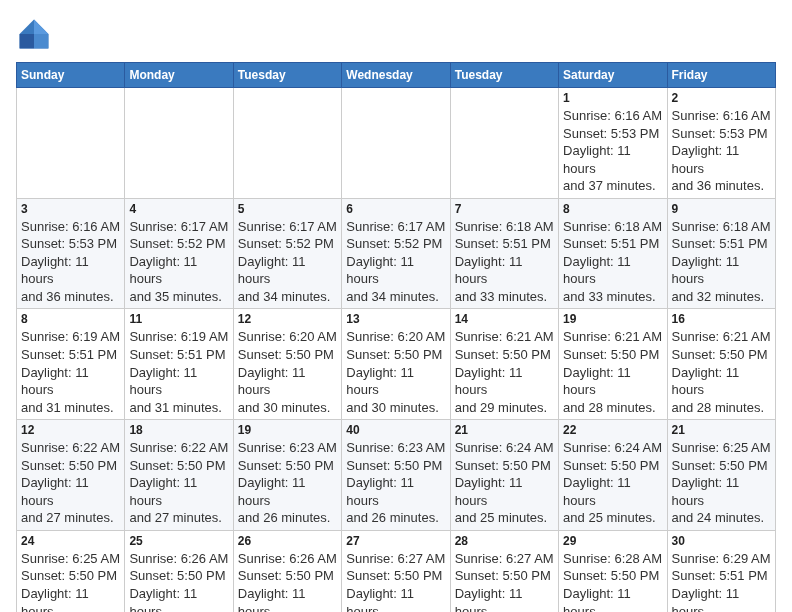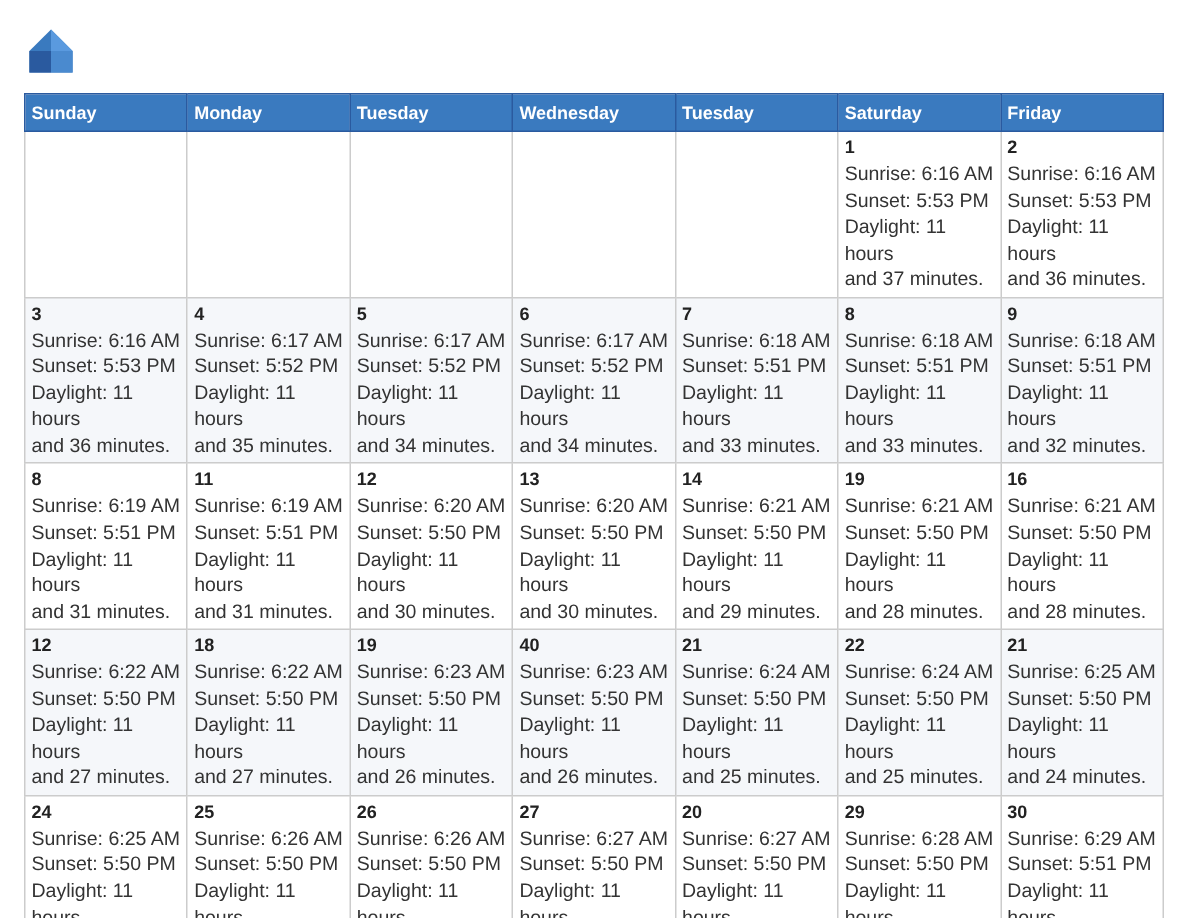--- a/index.html
+++ b/index.html
@@ -333,21 +333,21 @@
 and 23 minutes.</div>
           </td>
           <td>
             <div class="day-num">27</div>
             <div class="day-info" style="white-space: pre-line;">Sunrise: 6:27 AM
 Sunset: 5:50 PM
 Daylight: 11 hours
 and 23 minutes.</div>
           </td>
           <td>
-            <div class="day-num">20</div>
+            <div class="day-num">28</div>
             <div class="day-info" style="white-space: pre-line;">Sunrise: 6:27 AM
 Sunset: 5:50 PM
 Daylight: 11 hours
 and 22 minutes.</div>
           </td>
           <td>
             <div class="day-num">29</div>
             <div class="day-info" style="white-space: pre-line;">Sunrise: 6:28 AM
 Sunset: 5:50 PM
 Daylight: 11 hours

